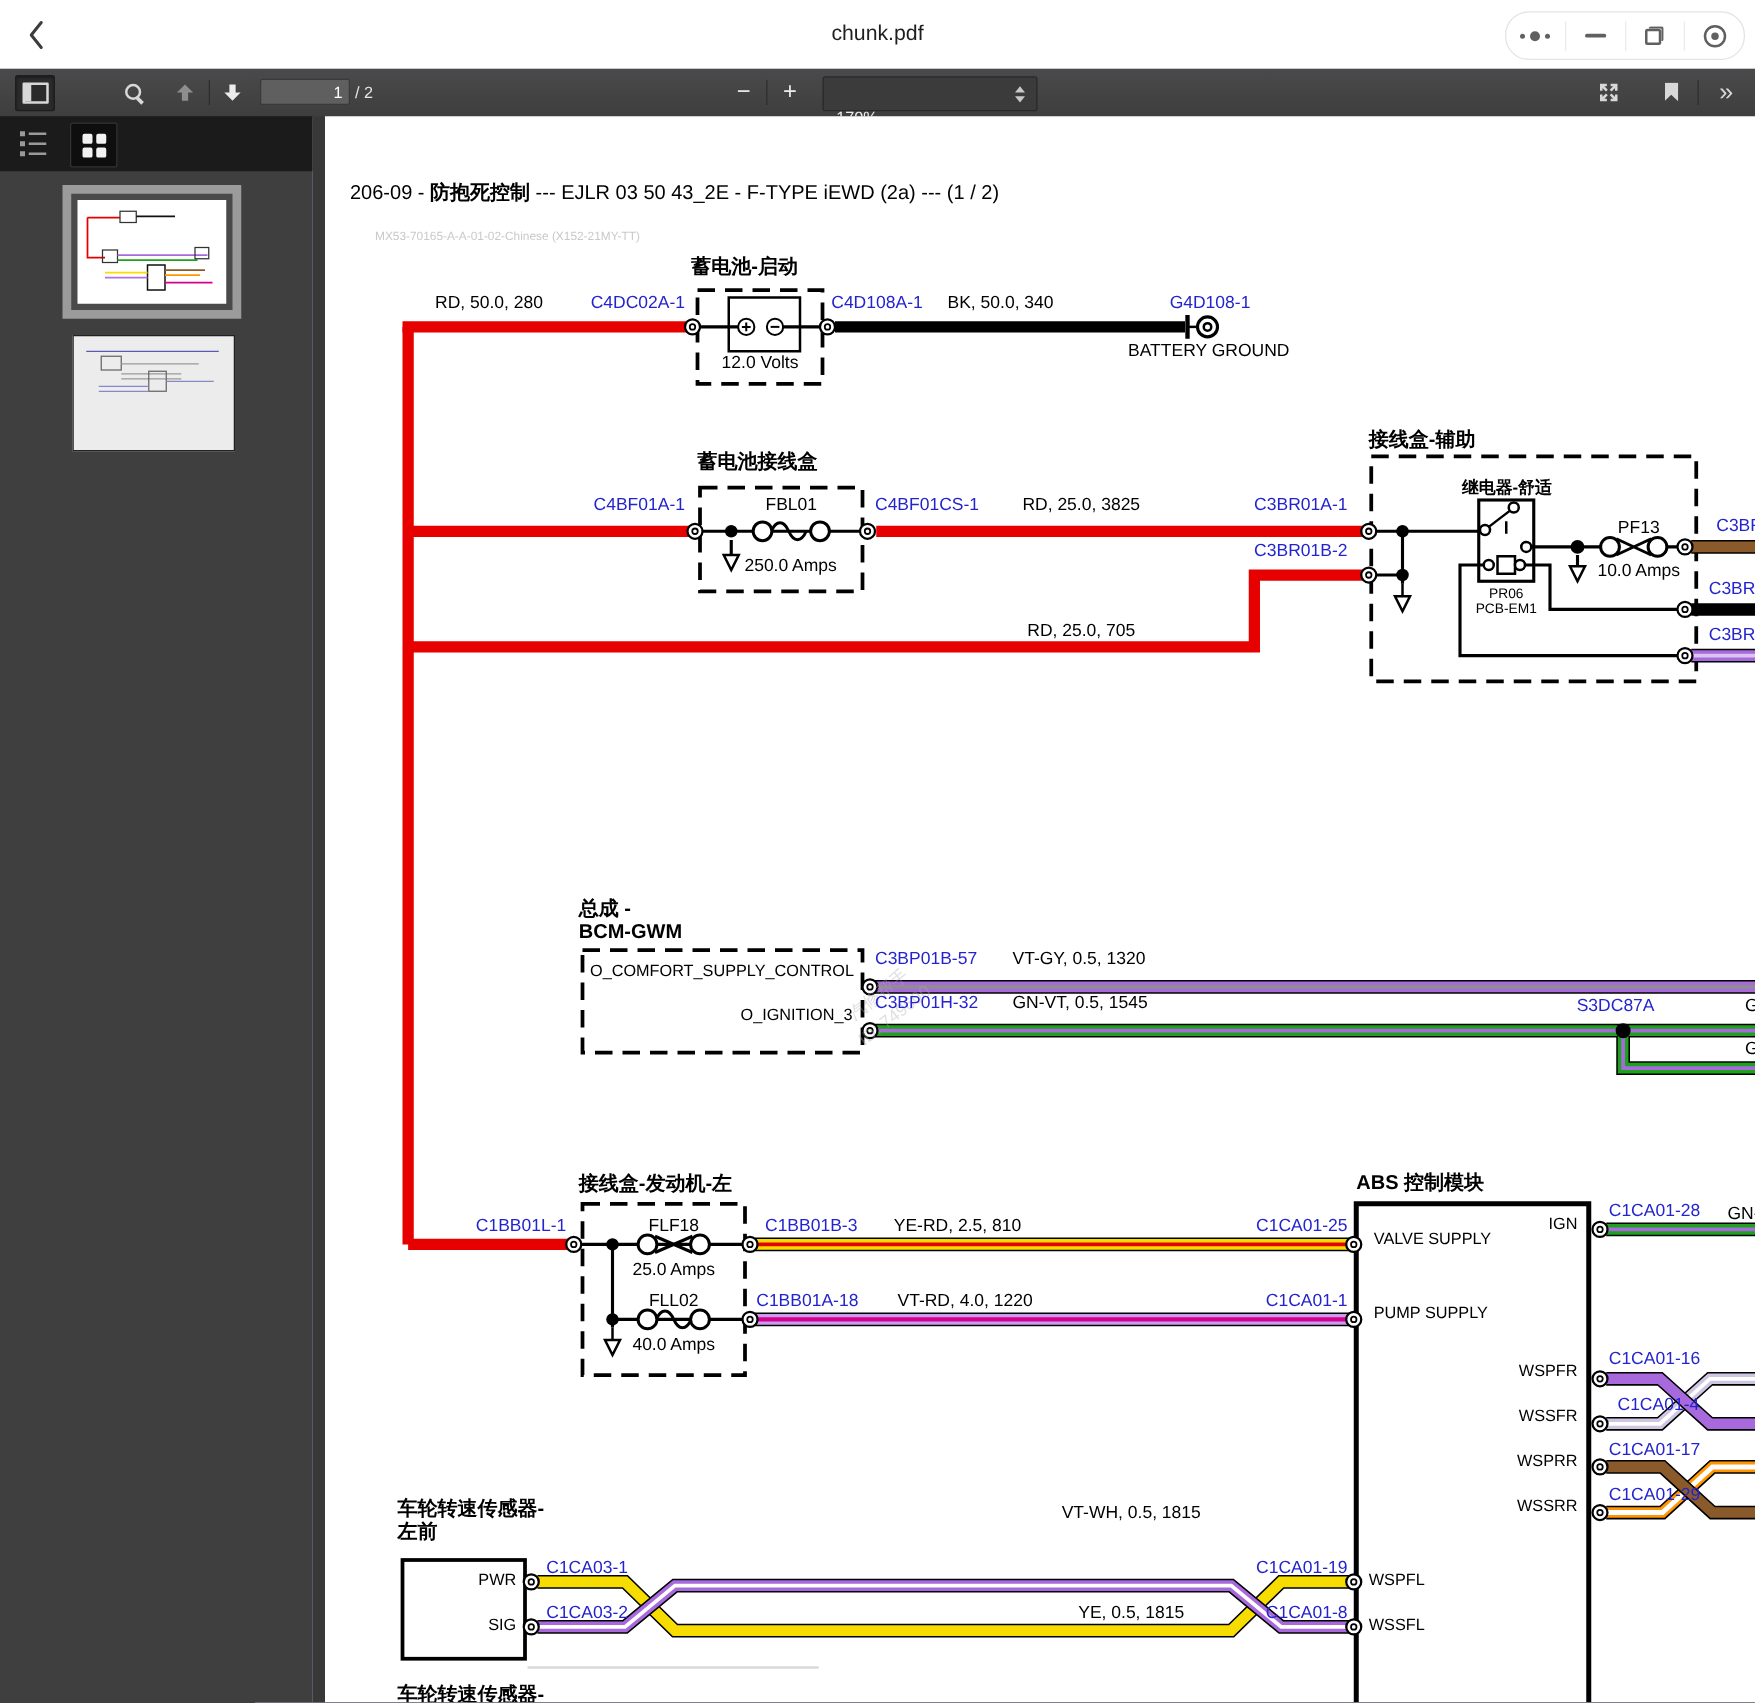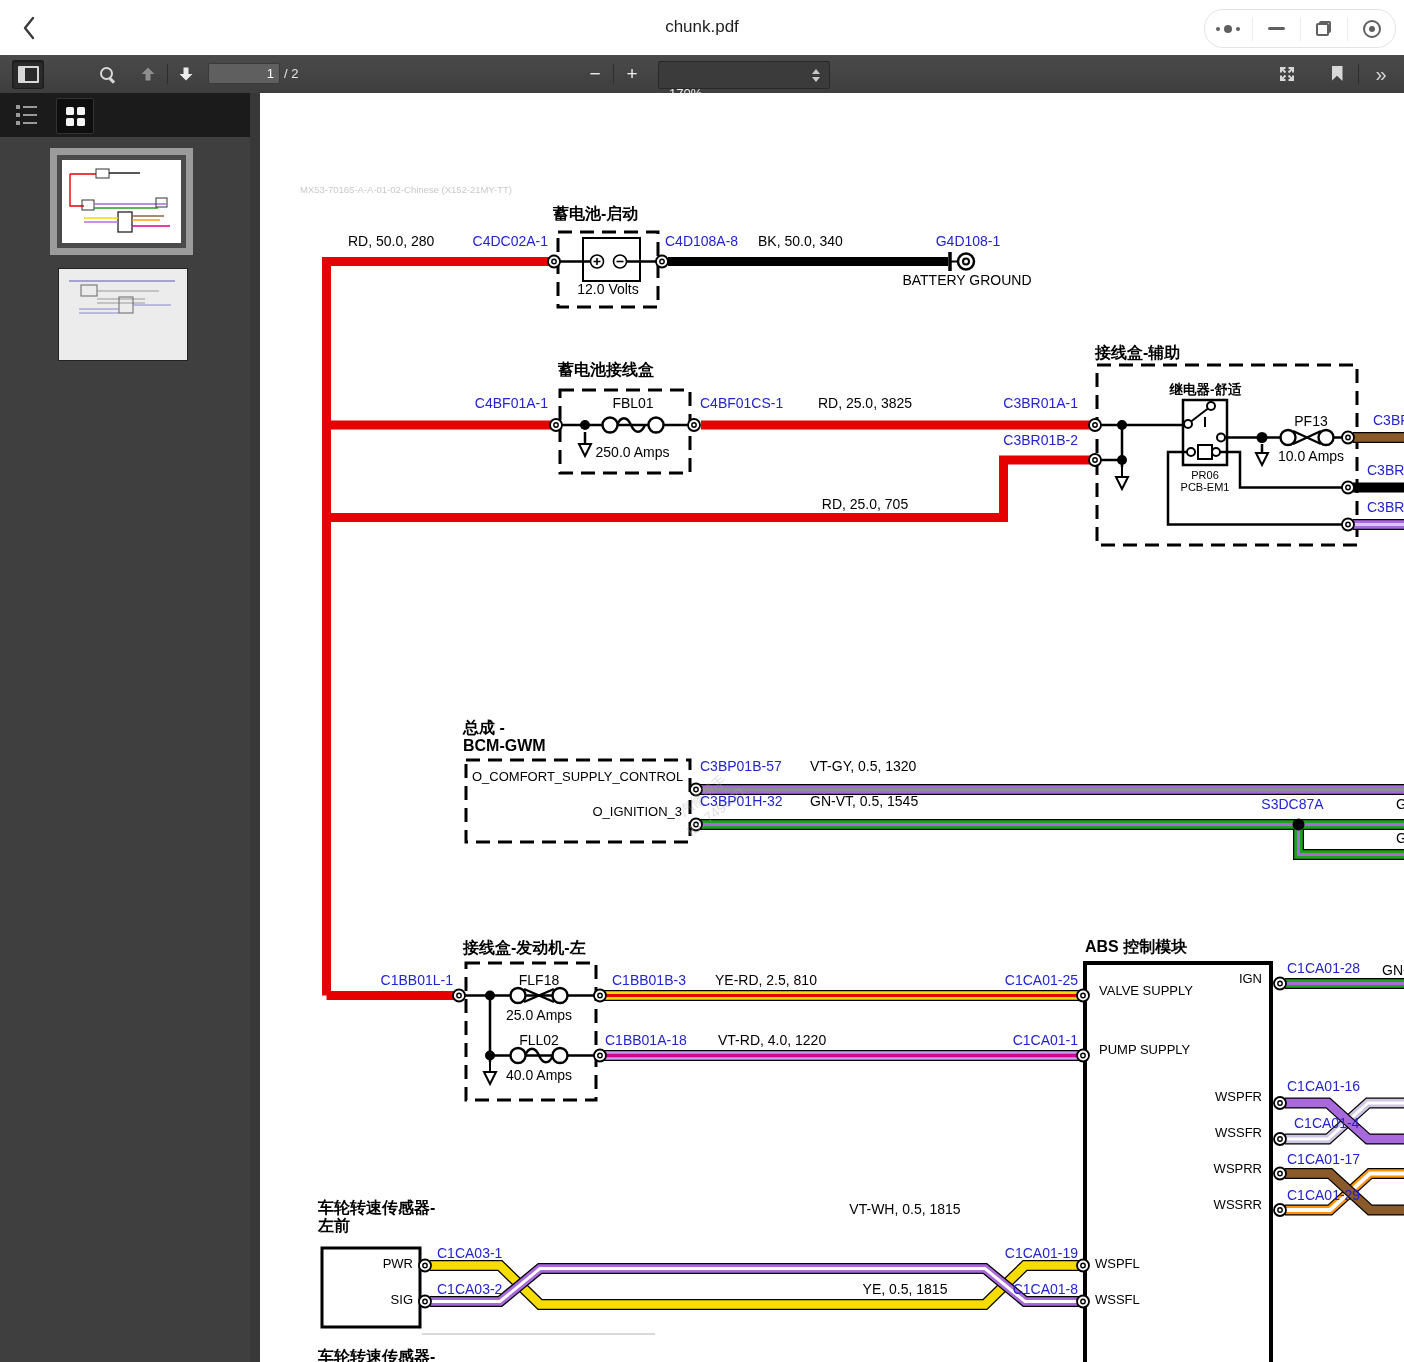--- a/index.html
+++ b/index.html
@@ -455,29 +455,30 @@
         <circle cx="1020" cy="1080.5" r="2.2"></circle>
               <circle cx="1020" cy="1117" r="2.2"></circle>
         <circle cx="165" cy="1172.5" r="2.2"></circle>
               <circle cx="165" cy="1208.5" r="2.2"></circle>
         <circle cx="823" cy="1172.5" r="2.2"></circle>
               <circle cx="823" cy="1208.5" r="2.2"></circle>
       </g>
     </g>
   </svg>
 
+  <div id="pg-title"><span>206-09 - </span><span class="b">防抱死控制</span><span> --- EJLR 03 50 43_2E - F-TYPE iEWD (2a) --- (1 / 2)</span></div>
   <div id="doc-code">MX53-70165-A-A-01-02-Chinese (X152-21MY-TT)</div>
   <div id="wm"><span>汽修帮手</span><br><span>ID: 749600</span></div>
   <div id="faint-line"></div>
 
   <div class="lb cn" style="left:293px;top:112px;">蓄电池-启动</div>
   <div class="lb ctr" style="left:298px;top:188px;width:100px;">12.0 Volts</div>
   <div class="lb" style="left:88px;top:140px;">RD,  50.0,  280</div>
   <div class="lb blue rt" style="left:158px;top:140px;width:130px;">C4DC02A-1</div>
-  <div class="lb blue" style="left:405px;top:140px;">C4D108A-8</div>
+  <div class="lb blue" style="left:405px;top:140px;">C4D108A-1</div>
   <div class="lb" style="left:498px;top:140px;">BK,  50.0,  340</div>
   <div class="lb blue ctr" style="left:648px;top:140px;width:120px;">G4D108-1</div>
   <div class="lb ctr" style="left:632px;top:179px;width:150px;">BATTERY GROUND</div>
 
   <div class="lb cn" style="left:298px;top:268px;">蓄电池接线盒</div>
   <div class="lb blue rt" style="left:168px;top:302px;width:120px;">C4BF01A-1</div>
   <div class="lb ctr" style="left:338px;top:302px;width:70px;">FBL01</div>
   <div class="lb ctr" style="left:315px;top:351px;width:115px;">250.0 Amps</div>
   <div class="lb blue" style="left:440px;top:302px;">C4BF01CS-1</div>
   <div class="lb ctr" style="left:530px;top:302px;width:150px;">RD,  25.0,  3825</div>

